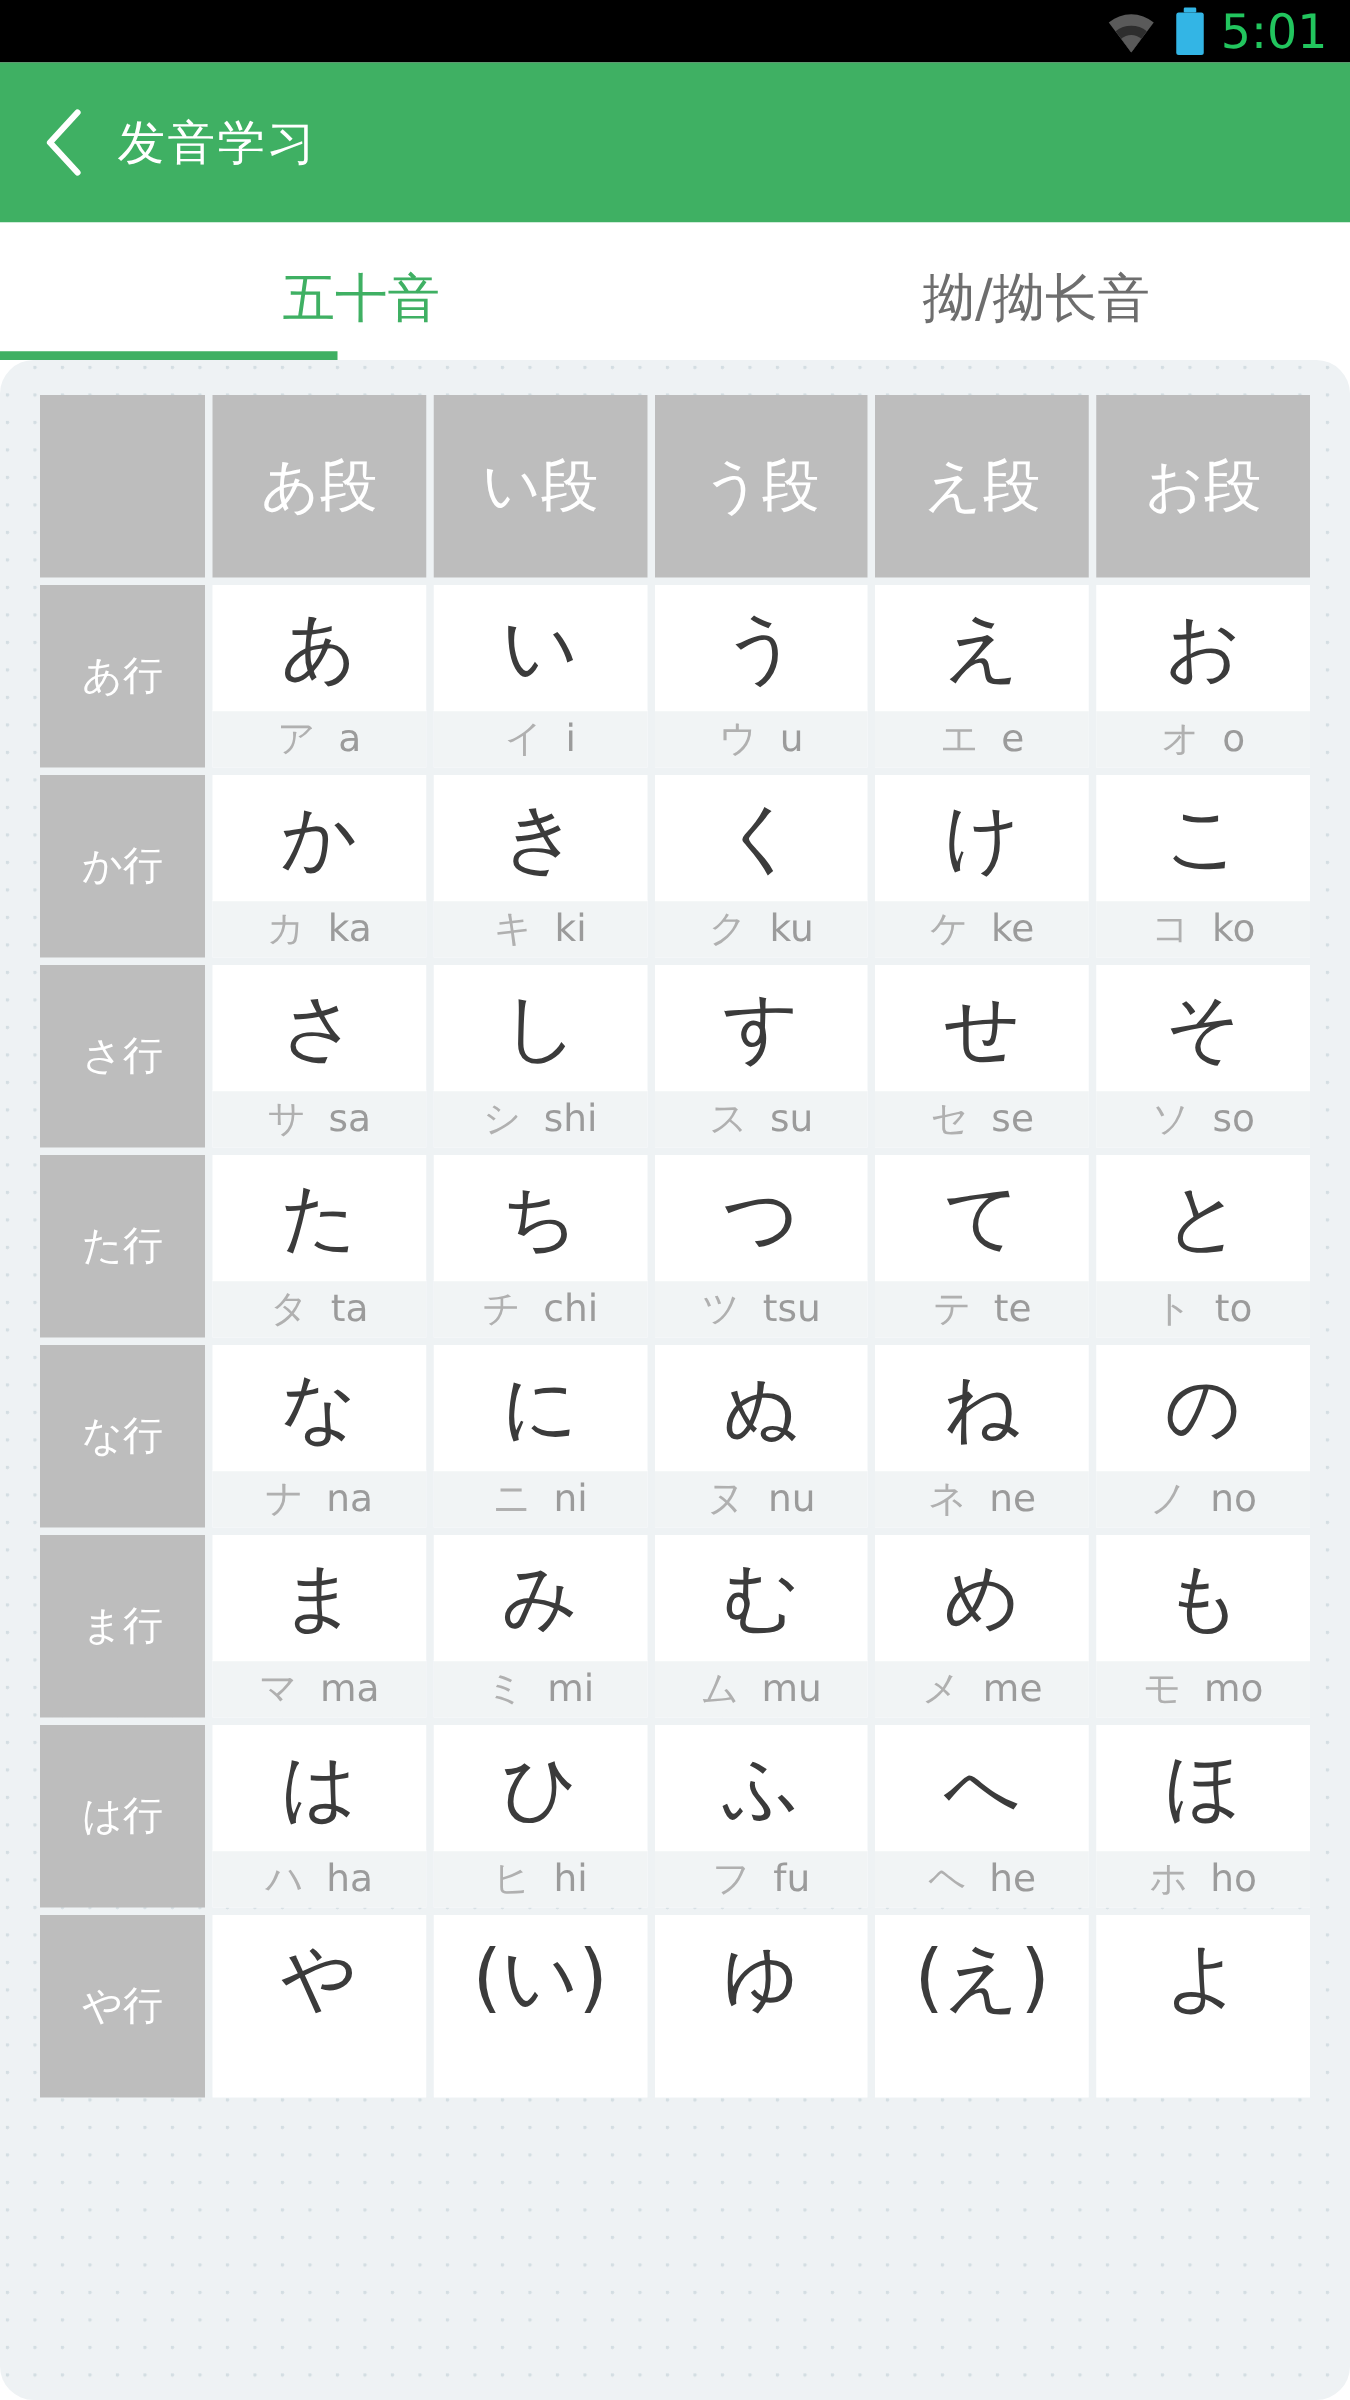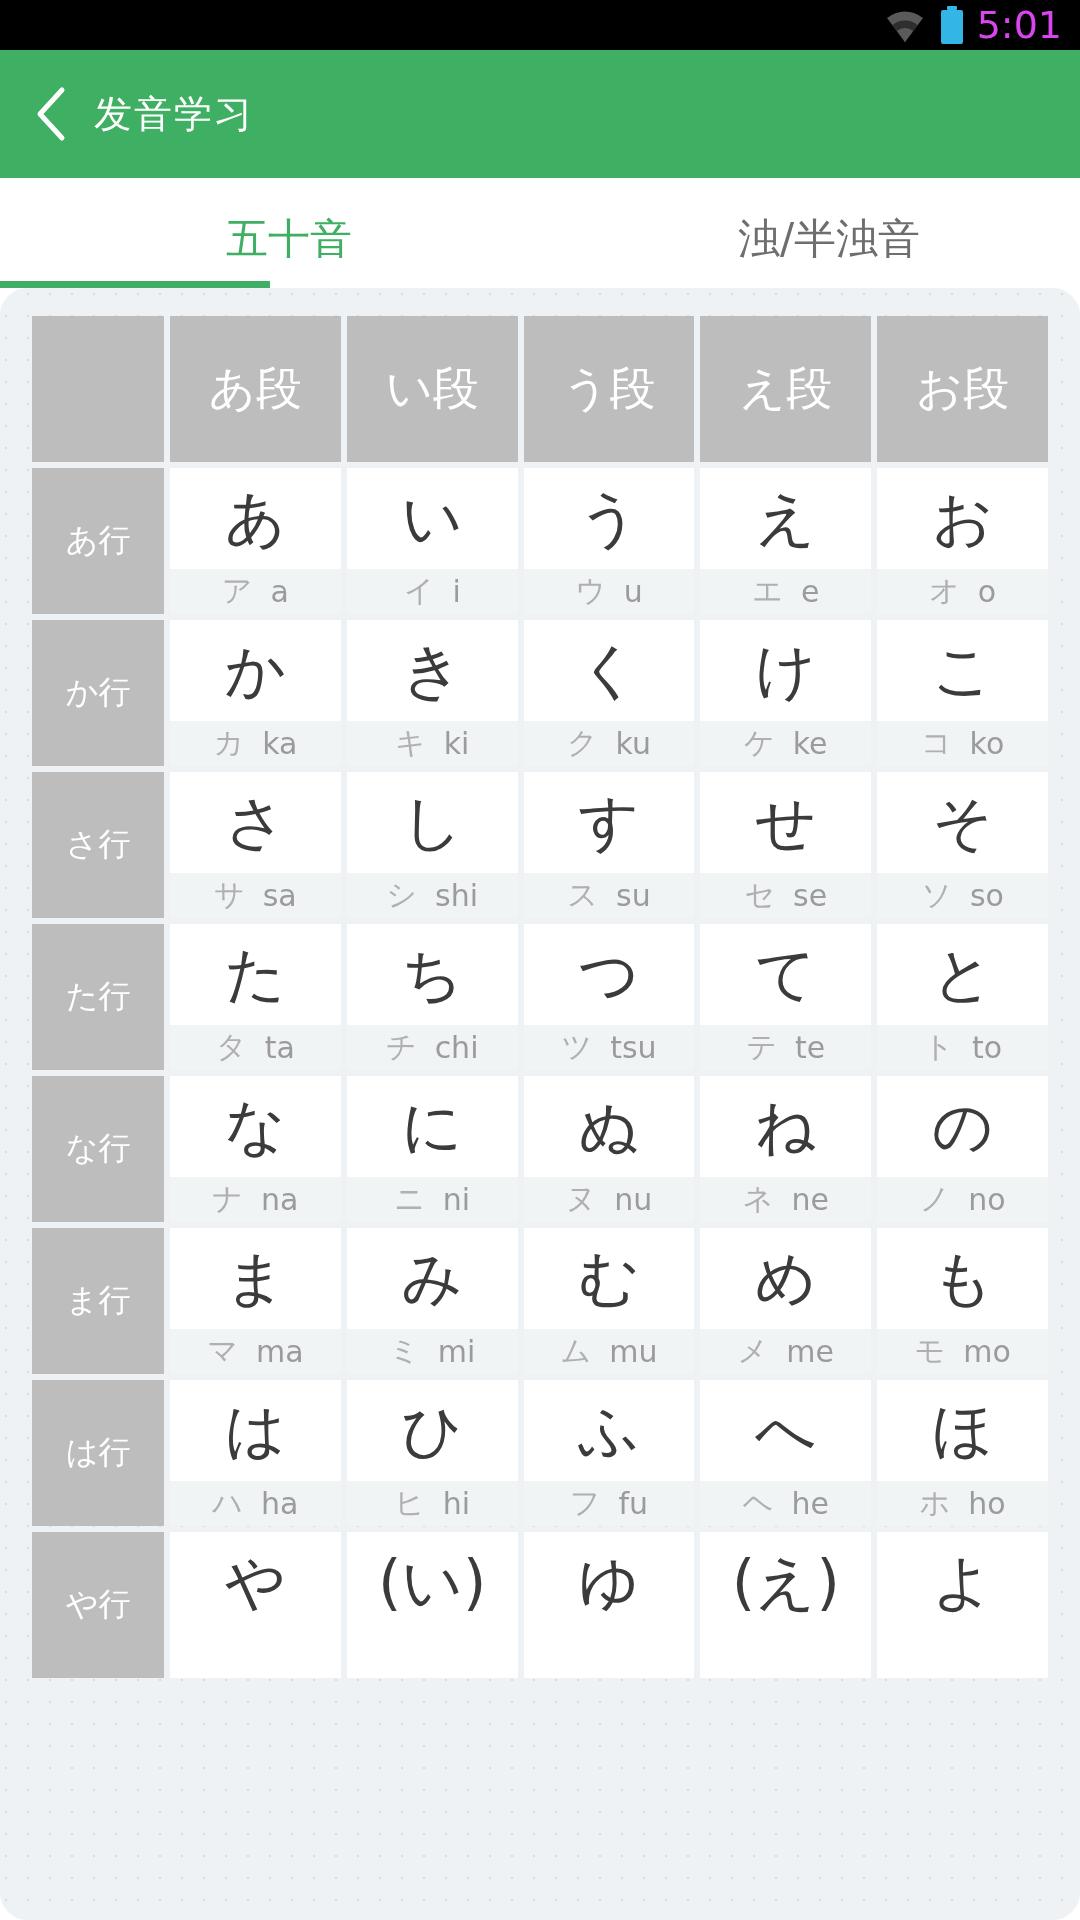--- a/index.html
+++ b/index.html
@@ -21,21 +21,21 @@
   .battery{ width:22px; height:38px; position:relative; }
   .battery .cap{
     position:absolute; left:6px; top:0; width:10px; height:4px;
     background:#33b5e5; border-radius:1px;
   }
   .battery .body{
     position:absolute; left:0; top:4px; width:22px; height:34px;
     background:#33b5e5; border-radius:2px;
   }
   .clock{
-    color:#d946ef; font-size:38px; letter-spacing:0px;
+    color:#22c55e; font-size:38px; letter-spacing:0px;
     font-family:"DejaVu Sans","Liberation Sans",sans-serif;
     line-height:1;
   }
 
   
   .appbar{
     height:128px; background:#3fb063;
     display:flex; align-items:center; padding-left:34px; gap:26px;
   }
   .backchev{
@@ -157,21 +157,21 @@
     <svg width="34" height="56" viewBox="0 0 34 56" xmlns="http://www.w3.org/2000/svg">
       <polyline points="28,4 6,28 28,52" fill="none" stroke="#ffffff" stroke-width="5" stroke-linecap="round" stroke-linejoin="round"></polyline>
     </svg>
   </span>
   <span class="apptitle">发音学习</span>
 </div>
 
 <div class="tabbar">
   <div class="tab-track"></div>
   <div class="tab active">五十音</div>
-  <div class="tab">浊/半浊音</div>
+  <div class="tab">拗/拗长音</div>
   <div class="tab-underline"></div>
 </div>
 
 <div class="content">
   <table class="kana">
     <colgroup>
         <col class="rowhead">
         <col>
         <col>
         <col>

